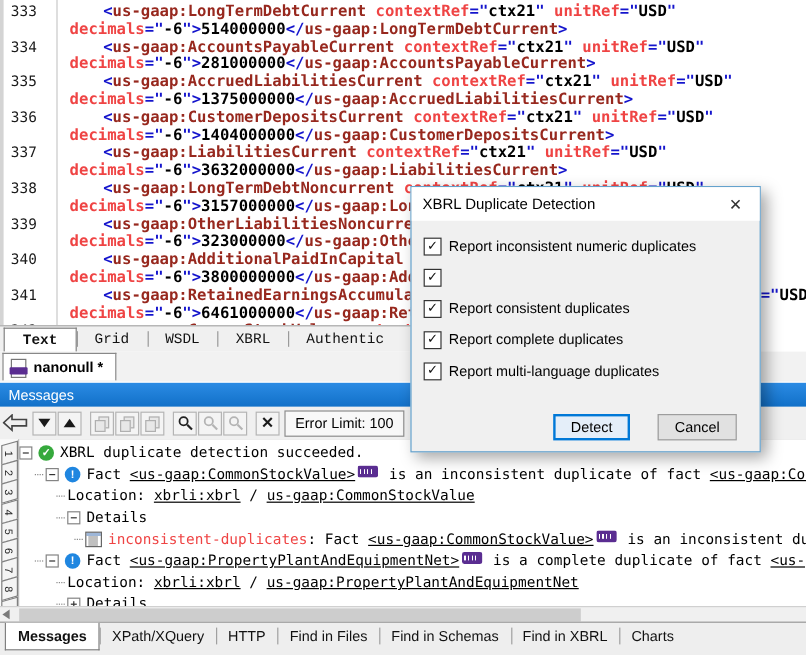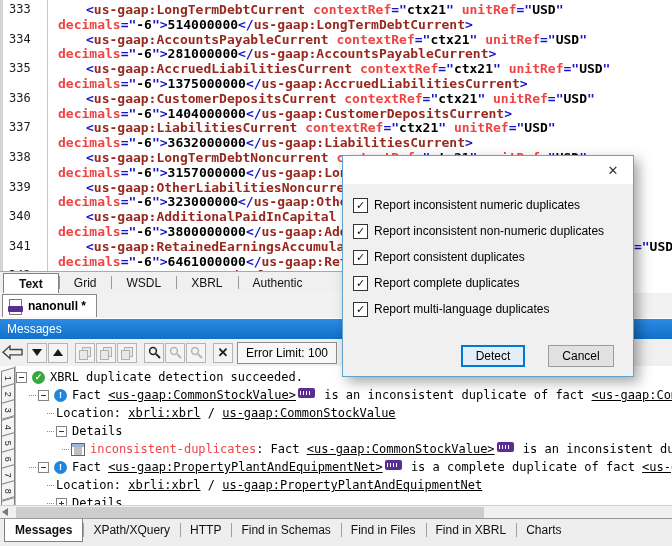--- a/index.html
+++ b/index.html
@@ -12,21 +12,21 @@
   #gutter-line{position:absolute;left:44px;top:0;width:1px;height:271px;background:#c8c8c8;}
   .code-row{position:absolute;left:0;width:700px;height:15px;white-space:pre;
             font-family:"DejaVu Sans Mono",monospace;font-size:13px;line-height:15px;font-weight:bold;}
   .lnum{position:absolute;left:6px;width:34px;font-weight:normal;color:#1a1a1a;
         font-family:"DejaVu Sans Mono",monospace;font-size:12px;}
   .code-text{position:absolute;top:0;}
   .sym{color:#1414cc}.el{color:#97281e}.attr{color:#ef4444}.val{color:#000}.txt{color:#000}
 
   
   #view-tabs{position:absolute;left:0;top:271px;width:552px;height:22px;background:#f0f0f0;
-             border-top:1px solid #a8a8a8;display:flex;align-items:stretch;padding-left:3px;box-sizing:border-box;}
+             border-top:1px solid #a8a8a8;display:flex;align-items:stretch;padding-left:3px;box-sizing:border-box;font-family:Liberation Mono, monospace;}
   .vtab{display:flex;align-items:center;padding:0 15px;color:#111;position:relative;}
   .vtab:not(.active):not(:first-child)::before{content:"";position:absolute;left:0;top:4px;bottom:4px;width:1px;background:#9a9a9a;}
   .vtab.active{background:#fff;border:1px solid #808080;border-bottom:none;font-weight:bold;margin-top:1px;}
 
   
   #file-row{position:absolute;left:0;top:293px;width:672px;height:25px;background:#f2f2f2;}
   #file-tab{position:absolute;left:2px;top:1px;height:22px;background:#fff;border:1px solid #888;
             border-bottom:none;display:flex;align-items:center;padding:0 10px 0 5px;font-weight:bold;}
   .xbrl-file-icon{width:15px;height:15px;margin-right:5px;position:relative;display:inline-block;}
   .xbrl-file-icon .pg{position:absolute;left:1px;top:0;width:11px;height:14px;background:#fdfdfd;border:1px solid #777;}
@@ -253,38 +253,38 @@
 
   <div id="hscroll">
     <span class="arr"></span>
     <span class="thumb"></span>
   </div>
 
   <div id="bottom-tabs">
       <div class="btab active">Messages</div>
       <div class="btab">XPath/XQuery</div>
       <div class="btab">HTTP</div>
+      <div class="btab">Find in Files</div>
       <div class="btab">Find in Schemas</div>
-      <div class="btab">Find in Files</div>
       <div class="btab">Find in XBRL</div>
       <div class="btab">Charts</div>
     </div>
 
   <div id="dialog">
     <div id="dialog-titlebar">
+      <span id="dialog-title">XBRL Duplicate Detection</span>
       <span id="dialog-close">✕</span>
     </div>
     <div id="dialog-checks">
         <div class="chk-row" style="top: 41px;">
           <span class="chk">✓</span>
           <span class="chk-label">Report inconsistent numeric duplicates</span>
         </div>
         <div class="chk-row" style="top: 67px;">
           <span class="chk">✓</span>
-          <span class="chk-label">Report inconsistent non-numeric duplicates</span>
         </div>
         <div class="chk-row" style="top: 93px;">
           <span class="chk">✓</span>
           <span class="chk-label">Report consistent duplicates</span>
         </div>
         <div class="chk-row" style="top: 119px;">
           <span class="chk">✓</span>
           <span class="chk-label">Report complete duplicates</span>
         </div>
         <div class="chk-row" style="top: 145px;">

